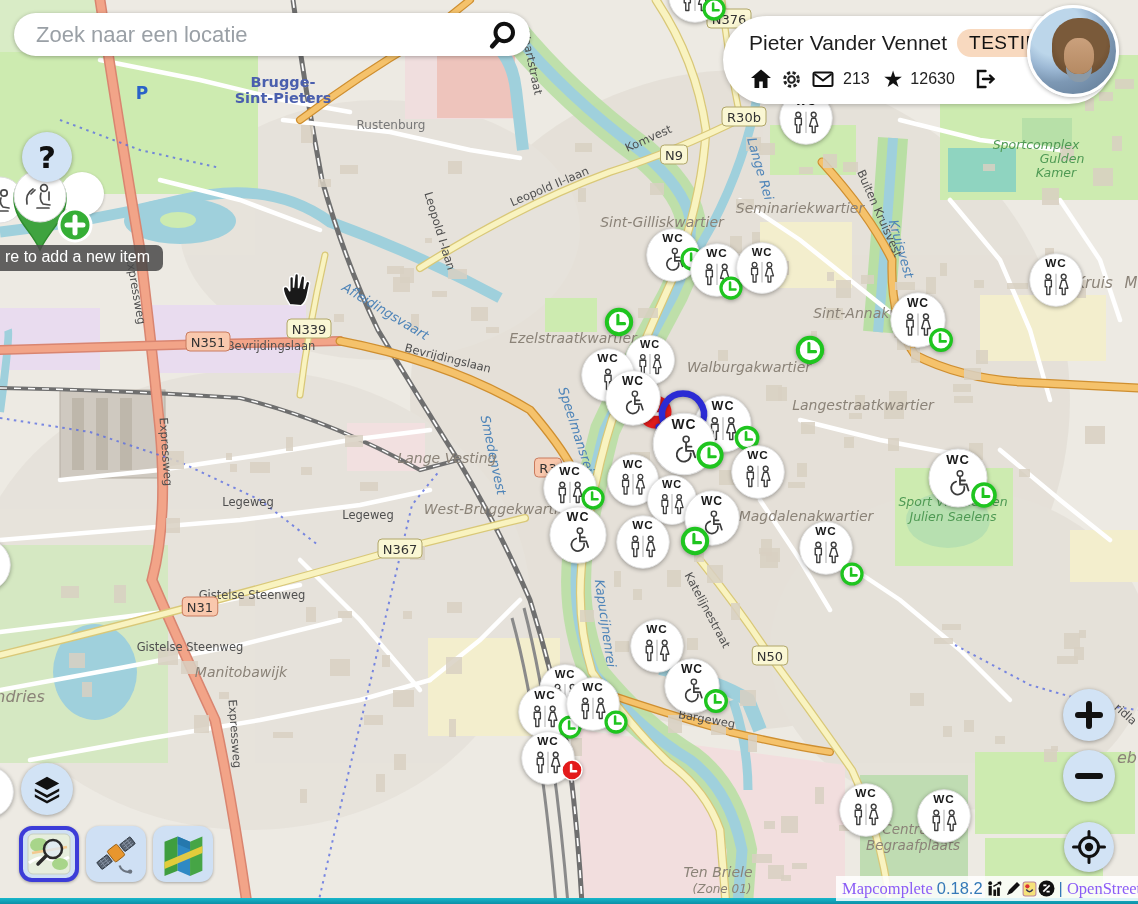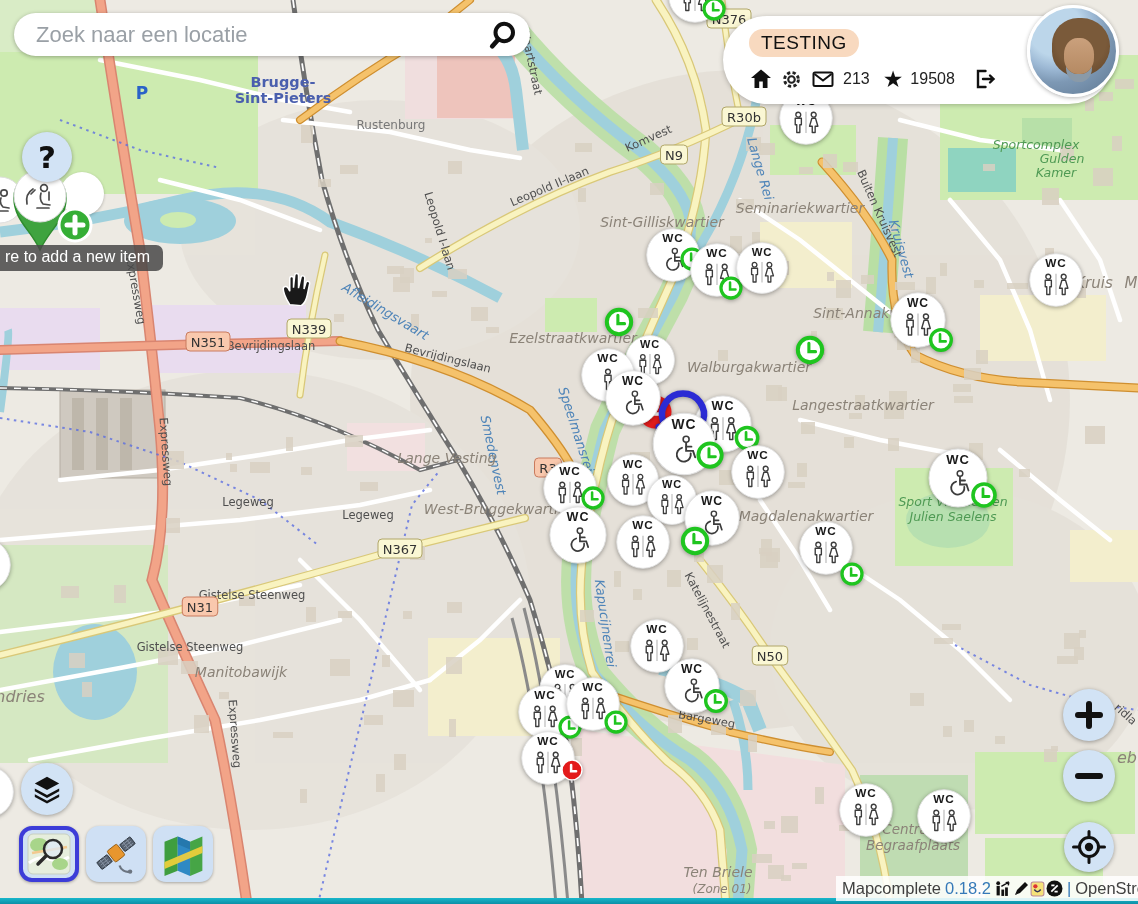--- a/index.html
+++ b/index.html
@@ -42,21 +42,21 @@
   .tooltip{left:-8px;top:245px;background:rgba(72,72,72,.85);color:#fff;font-size:16px;
       padding:3px 13px 5px 13px;border-radius:7px;white-space:nowrap;}
   
   .bg-picker{left:19px;top:826px;display:flex;gap:7px;}
   .bg-btn{width:60px;height:56px;border-radius:13px;background:#cfe0f4;box-shadow:0 1px 3px rgba(0,0,0,.3);
       display:flex;align-items:center;justify-content:center;cursor:pointer;border:3px solid transparent;}
   .bg-btn.selected{border:4px solid #3c3cd8;}
   
   .attribution{left:836px;top:876px;width:302px;height:25px;background:rgba(255,255,255,.85);
       display:flex;align-items:center;gap:4px;padding:0 6px;font-size:16.5px;color:#3579b8;}
-  .attribution a{color:#404040;text-decoration:none;cursor:pointer;}
+  .attribution a{color:#8b5cf6;text-decoration:none;cursor:pointer;font-family:Liberation Serif, serif;}
   .attr-icons{display:flex;align-items:center;gap:1px;}
   .bottom-bar{position:absolute;left:0;top:898px;width:1138px;height:6px;z-index:4;
       background:linear-gradient(180deg,#18b7cb,#0d8fa6);}
   .hand-cursor{left:281px;top:272px;z-index:6;}
   .pin-wrap{left:4px;top:158px;z-index:4;}
   .logo-clip{left:-26px;top:174px;z-index:3;}
   .white-ghost{position:absolute;left:60px;top:172px;width:44px;height:44px;border-radius:50%;
       background:#fff;box-shadow:0 1px 3px rgba(0,0,0,.25);z-index:3;}
 </style>
 </head>
@@ -952,20 +952,21 @@
     <span class="icon-btn">
       <svg width="30" height="30" viewBox="0 0 24 24">
           <circle cx="13" cy="10" r="7" fill="none" stroke="#101010" stroke-width="3.2"></circle>
           <line x1="8.2" y1="15.6" x2="3.4" y2="21" stroke="#101010" stroke-width="3.8" stroke-linecap="round"></line>
         </svg>
     </span>
   </div>
 
   <div class="ui user-panel">
     <div class="user-row1">
+      <span class="user-name">Pieter Vander Vennet</span>
       <span class="user-badge">TESTING</span>
     </div>
     <div class="user-row2">
       <span class="icon-btn">
         <svg width="24" height="24" viewBox="0 0 24 24">
             <path d="M12 2.5 L22 11 H18.5 V21 H13.8 V14.5 H10.2 V21 H5.5 V11 H2 Z" fill="#111"></path>
           </svg>
       </span>
       <span class="icon-btn">
         <svg width="23" height="23" viewBox="0 0 24 24">
@@ -974,21 +975,21 @@
           </svg>
       </span>
       <span class="icon-btn">
         <svg width="26" height="24" viewBox="0 0 24 24">
             <rect x="2.5" y="5.5" width="19" height="13.5" rx="1.5" fill="none" stroke="#111" stroke-width="2"></rect>
             <path d="M3.5 7 L12 13.5 L20.5 7" fill="none" stroke="#111" stroke-width="2"></path>
           </svg>
       </span>
       <span class="num">213</span>
       <span class="icon-btn" style="font-size:23px;color:#111;margin-left:6px;">★</span>
-      <span class="num">19508</span>
+      <span class="num">12630</span>
       <span class="icon-btn" style="margin-left:10px;">
         <svg width="25" height="24" viewBox="0 0 24 24" fill="none" stroke="#111" stroke-width="2.4" stroke-linecap="round">
             <path d="M13 4 H5.5 V20 H13"></path>
             <path d="M10.5 12 H21 M17.5 8.5 L21 12 L17.5 15.5"></path>
           </svg>
       </span>
     </div>
     <div class="avatar"></div>
   </div>
 

